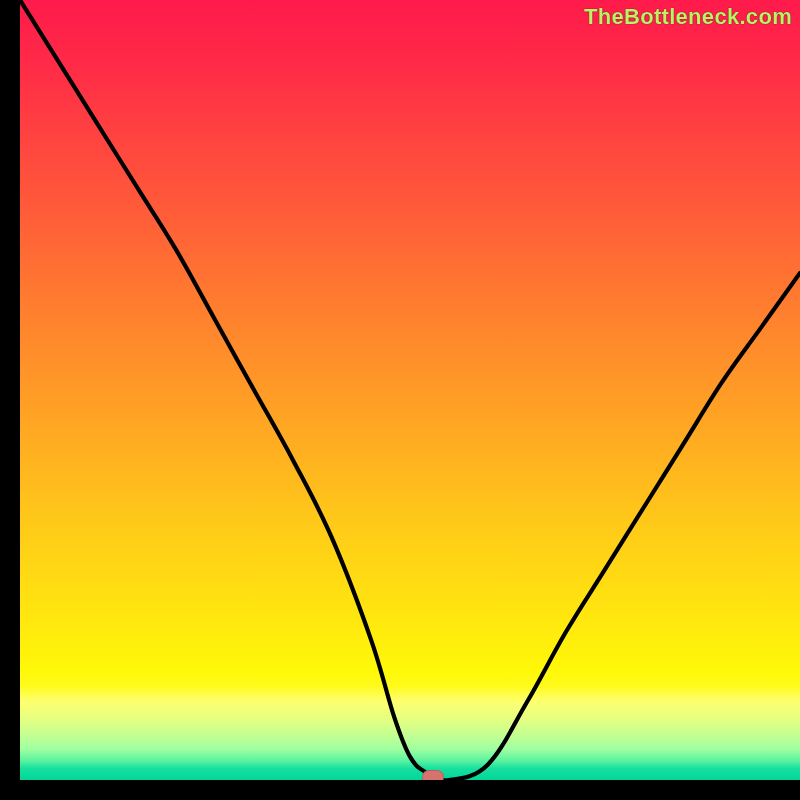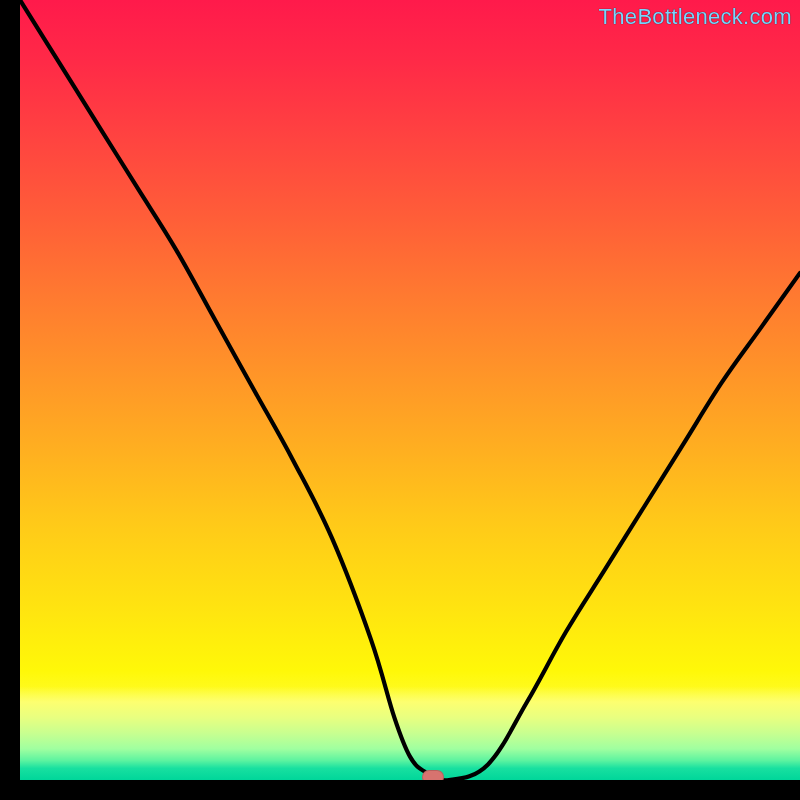--- a/index.html
+++ b/index.html
@@ -47,23 +47,23 @@
         #ffcc18 68%,
         #ffe410 78%,
         #fff808 86%,
         #feff40 92%,
         #fbff60 100%);
   }
   .watermark {
     position: absolute;
     top: 4px;
     right: 8px;
-    color: #7dd3fc;
+    color: #bef264;
     font-size: 22px;
-    font-weight: 400;
+    font-weight: 700;
     letter-spacing: 0.3px;
     text-shadow: 0 0 1px #000;
   }
   .curve-svg {
     position: absolute;
     inset: 0;
     width: 100%;
     height: 100%;
   }
   .marker {

